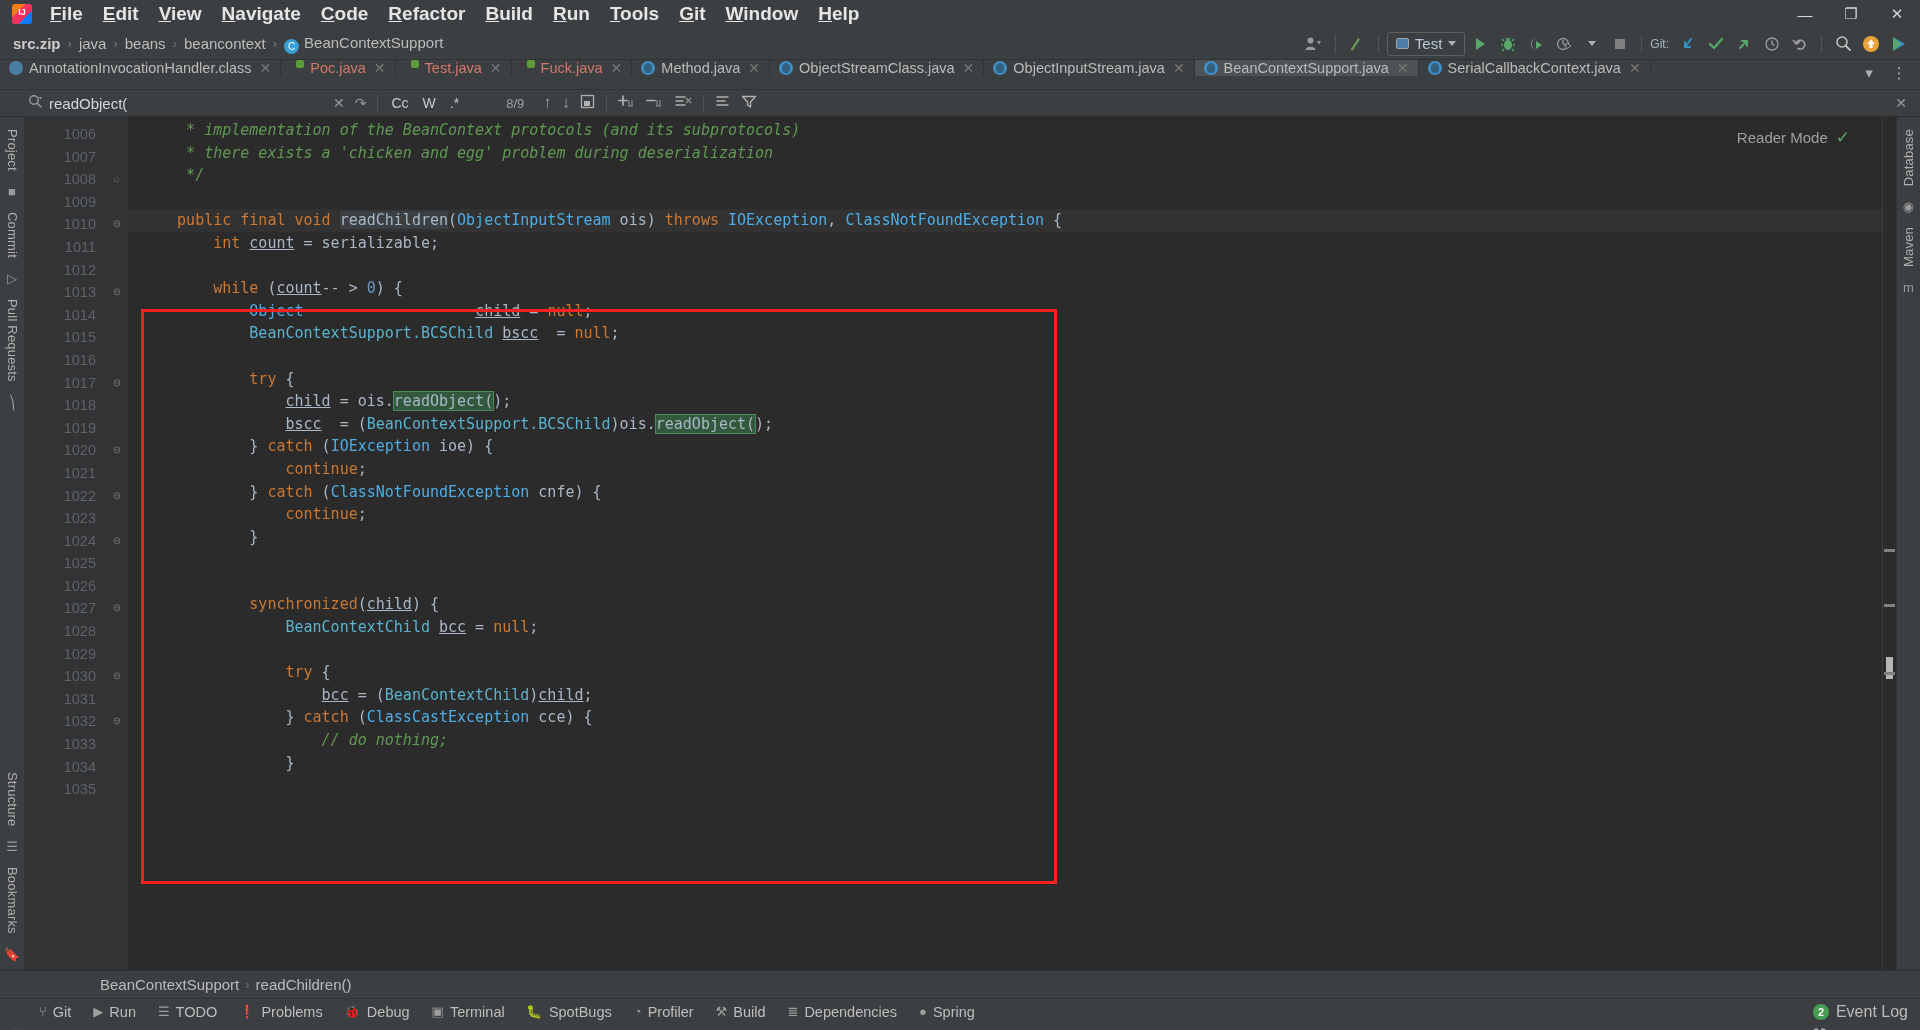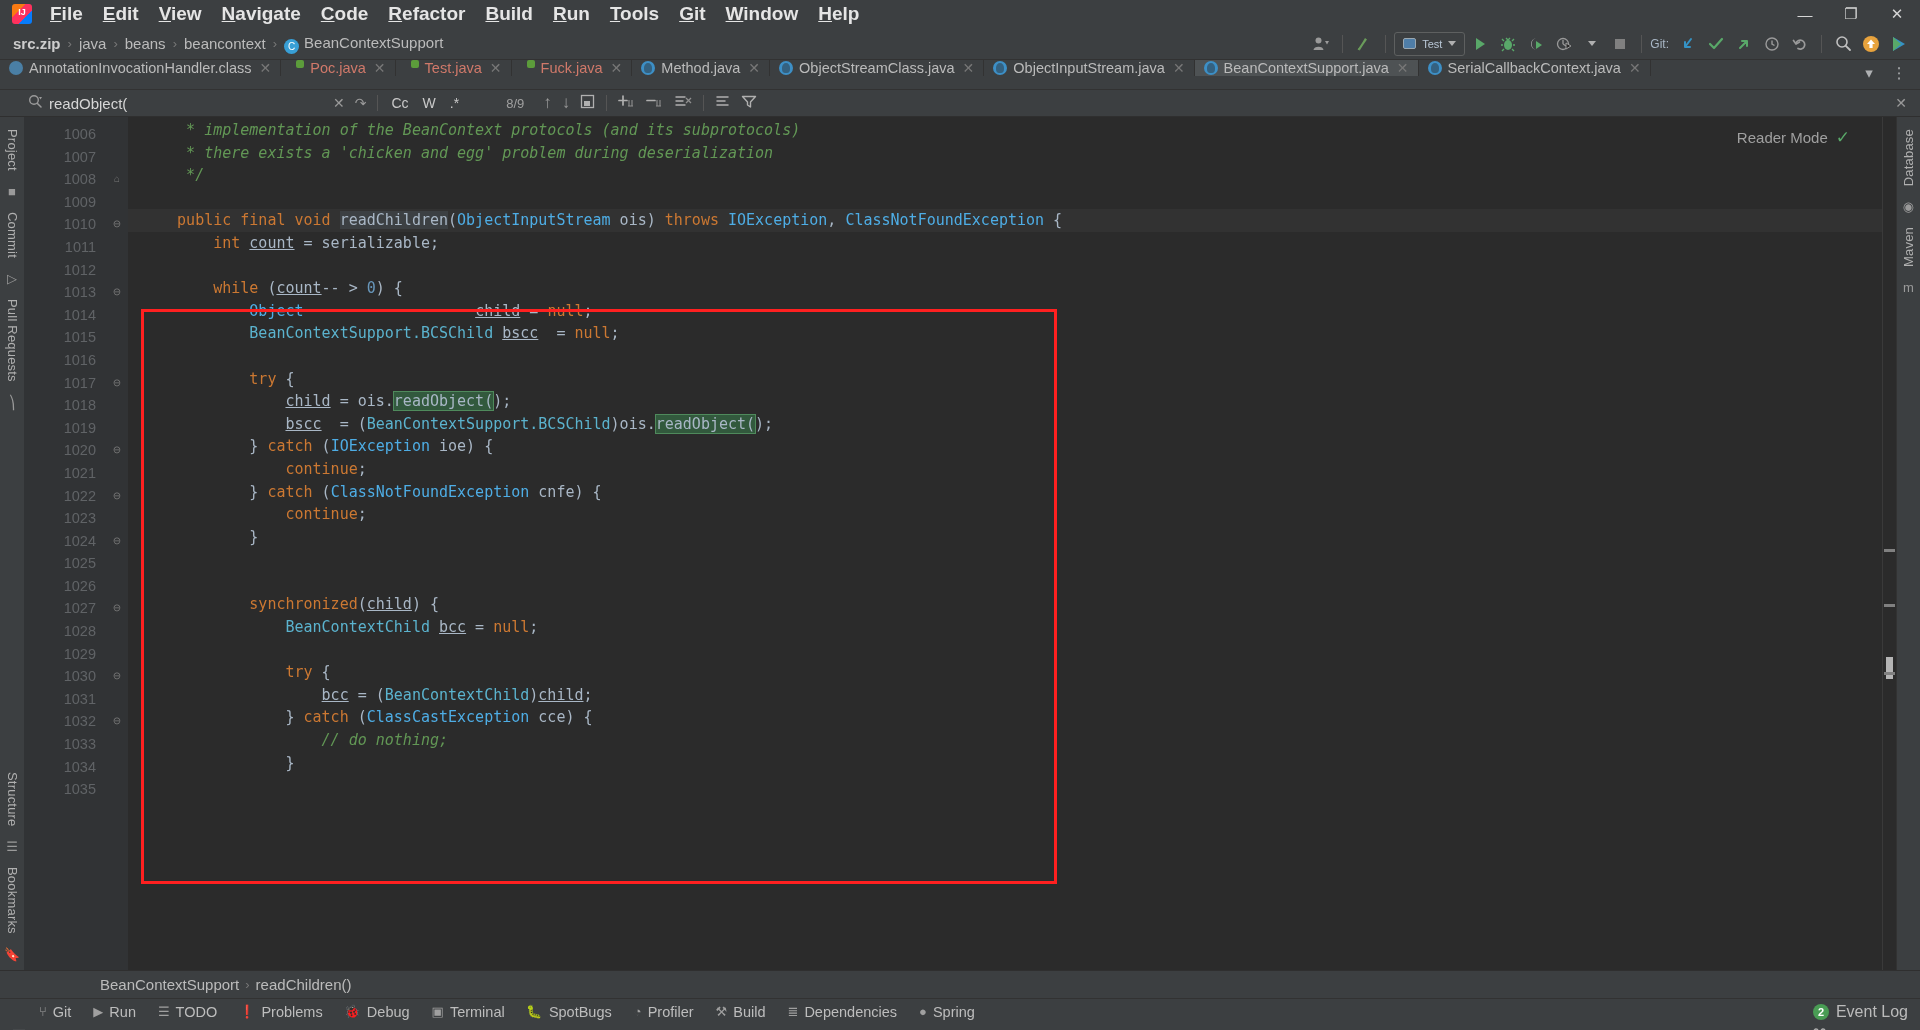--- a/index.html
+++ b/index.html
@@ -56,21 +56,21 @@
     text-align:center; margin-right:5px; vertical-align:-2px;
   }
   #navbar-right { margin-left:auto; display:flex; align-items:center; padding-right:8px; gap:2px;}
   .tb-btn {
     height:26px; min-width:26px; display:flex; align-items:center;
     justify-content:center; padding:0 3px; color:#afb1b3; font-size:15px;
   }
   .tb-sep { width:1px; height:18px; background:#555; margin:0 6px; }
   #run-config {
     display:flex; align-items:center; gap:6px; height:24px; padding:0 8px;
-    border:1px solid #5e6060; border-radius:3px; font-size:11px; color:#b9c7d6;
+    border:1px solid #5e6060; border-radius:3px; font-size:15px; color:#b9c7d6;
   }
   #run-config .cfg-icon {
     width:13px;height:11px;border:1.5px solid #9aa7b0;border-radius:2px;
     background:#4f7ea8; display:inline-block;
   }
   .caret { width:0;height:0;border-left:4px solid transparent;border-right:4px solid transparent;border-top:5px solid #b0b0b0;display:inline-block;}
   .git-label{font-size:12px;color:#a9b7c6;padding-right:4px;}
 
   
   #tabs {

